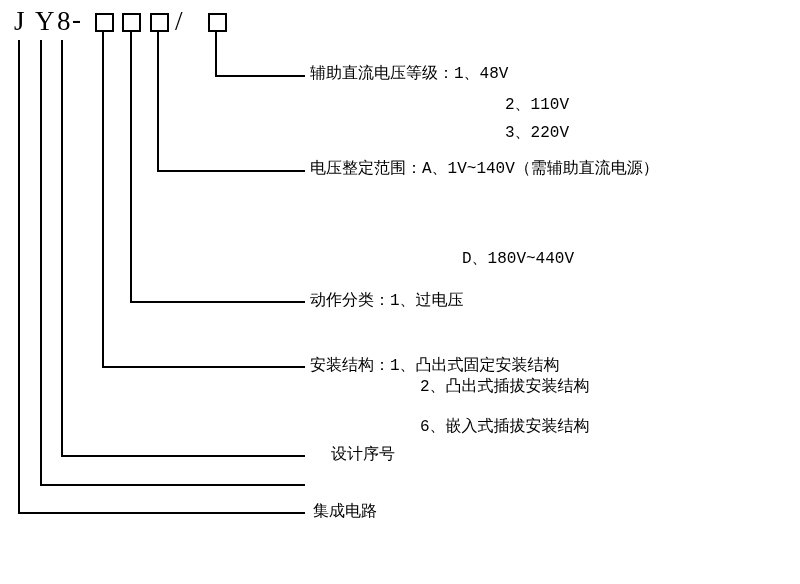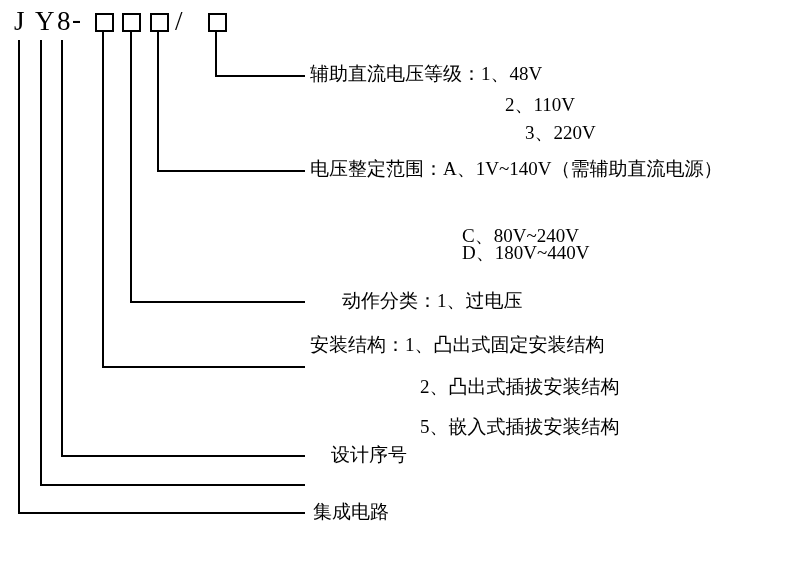--- a/index.html
+++ b/index.html
@@ -25,23 +25,24 @@
   }
   .code-box {
     width: 15px;
     height: 15px;
     border: 2px solid #000000;
     background: #ffffff;
   }
   .vline { width: 2px; background: #000000; }
   .hline { height: 2px; background: #000000; }
   .label {
-    font-size: 19px;
+    font-size: 16px;
     line-height: 22px;
     white-space: pre;
+    font-family: Liberation Mono, monospace;
   }
 </style>
 </head>
 <body>
 
 <div id="stage">
 
   <span class="abs code-char" style="left:14px; top:8px;">J</span>
   <span class="abs code-char" style="left:35px; top:8px;">Y</span>
   <span class="abs code-char" style="left:57px; top:8px;">8</span>
@@ -63,28 +64,27 @@
   <div class="abs hline" style="left:215px; top:75px;  width:90px;"></div>
   <div class="abs hline" style="left:157px; top:170px; width:148px;"></div>
   <div class="abs hline" style="left:130px; top:301px; width:175px;"></div>
   <div class="abs hline" style="left:102px; top:366px; width:203px;"></div>
   <div class="abs hline" style="left:61px;  top:455px; width:244px;"></div>
   <div class="abs hline" style="left:40px;  top:484px; width:265px;"></div>
   <div class="abs hline" style="left:18px;  top:512px; width:287px;"></div>
 
   <div class="abs label" style="left:310px; top:63px;">辅助直流电压等级：1、48V</div>
   <div class="abs label" style="left:505px; top:94px;">2、110V</div>
-  <div class="abs label" style="left:505px; top:122px;margin-left:20px;">3、220V</div>
+  <div class="abs label" style="left:505px; top:122px;">3、220V</div>
 
   <div class="abs label" style="left:310px; top:158px;">电压整定范围：A、1V~140V（需辅助直流电源）</div>
-  <div class="abs label" style="left:462px; top:225px;">C、80V~240V</div>
-  <div class="abs label" style="left:462px; top:242px;">D、180V~440V</div>
+  <div class="abs label" style="left:462px; top:248px;">D、180V~440V</div>
 
-  <div class="abs label" style="left:310px; top:290px;margin-left:32px;">动作分类：1、过电压</div>
+  <div class="abs label" style="left:310px; top:290px;">动作分类：1、过电压</div>
 
-  <div class="abs label" style="left:310px; top:334px;">安装结构：1、凸出式固定安装结构</div>
+  <div class="abs label" style="left:310px; top:355px;">安装结构：1、凸出式固定安装结构</div>
   <div class="abs label" style="left:420px; top:376px;">2、凸出式插拔安装结构</div>
-  <div class="abs label" style="left:420px; top:416px;">5、嵌入式插拔安装结构</div>
+  <div class="abs label" style="left:420px; top:416px;">6、嵌入式插拔安装结构</div>
 
   <div class="abs label" style="left:310px; top:444px;margin-left:21px;">设计序号</div>
   <div class="abs label" style="left:313px; top:501px;">集成电路</div>
 
 </div>
 
 </body></html>

